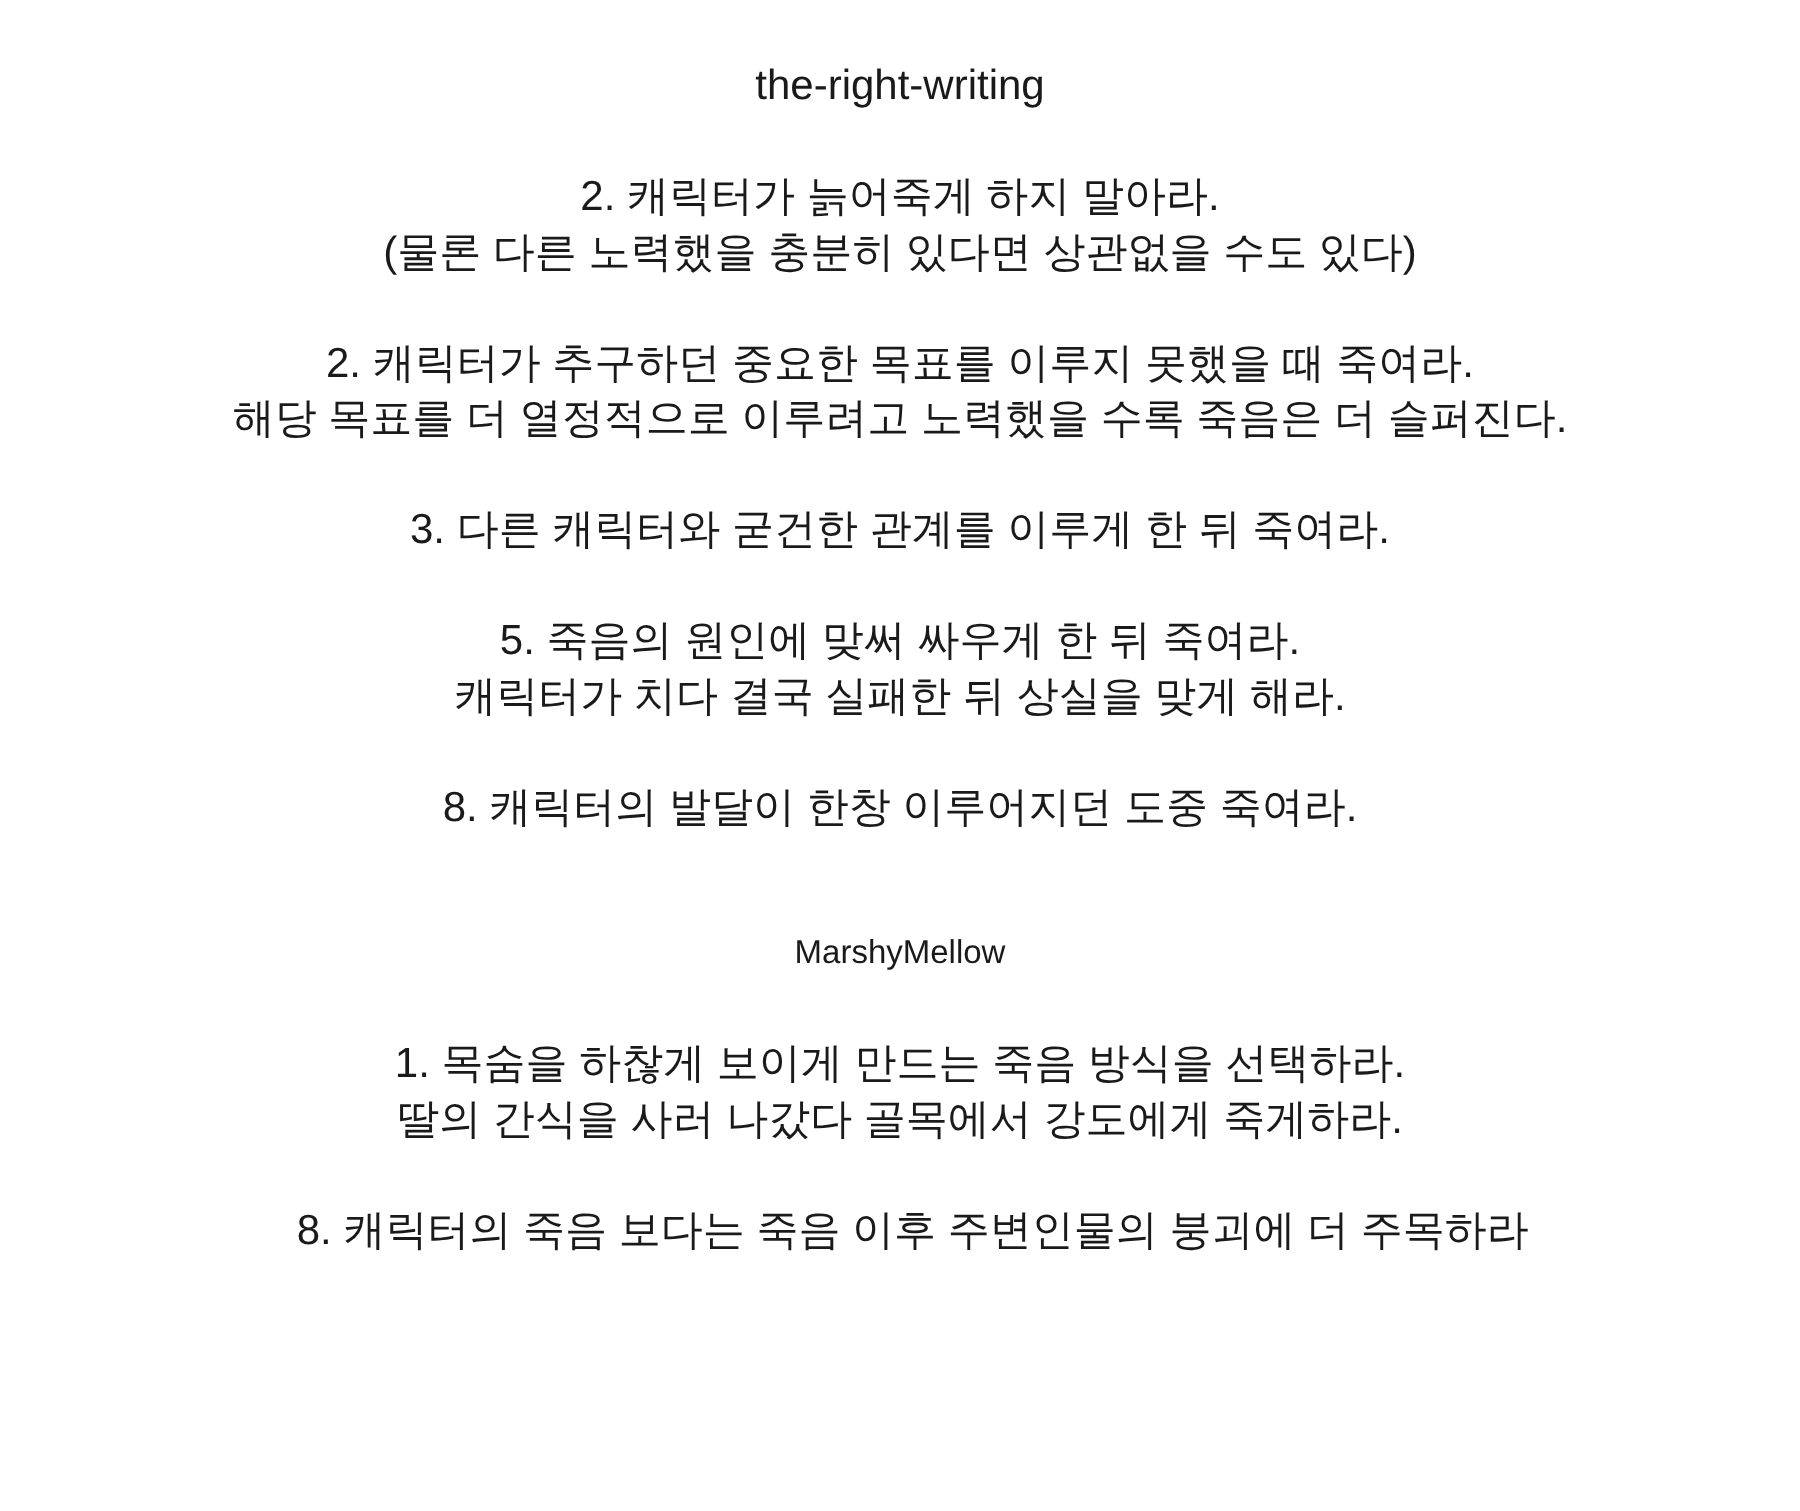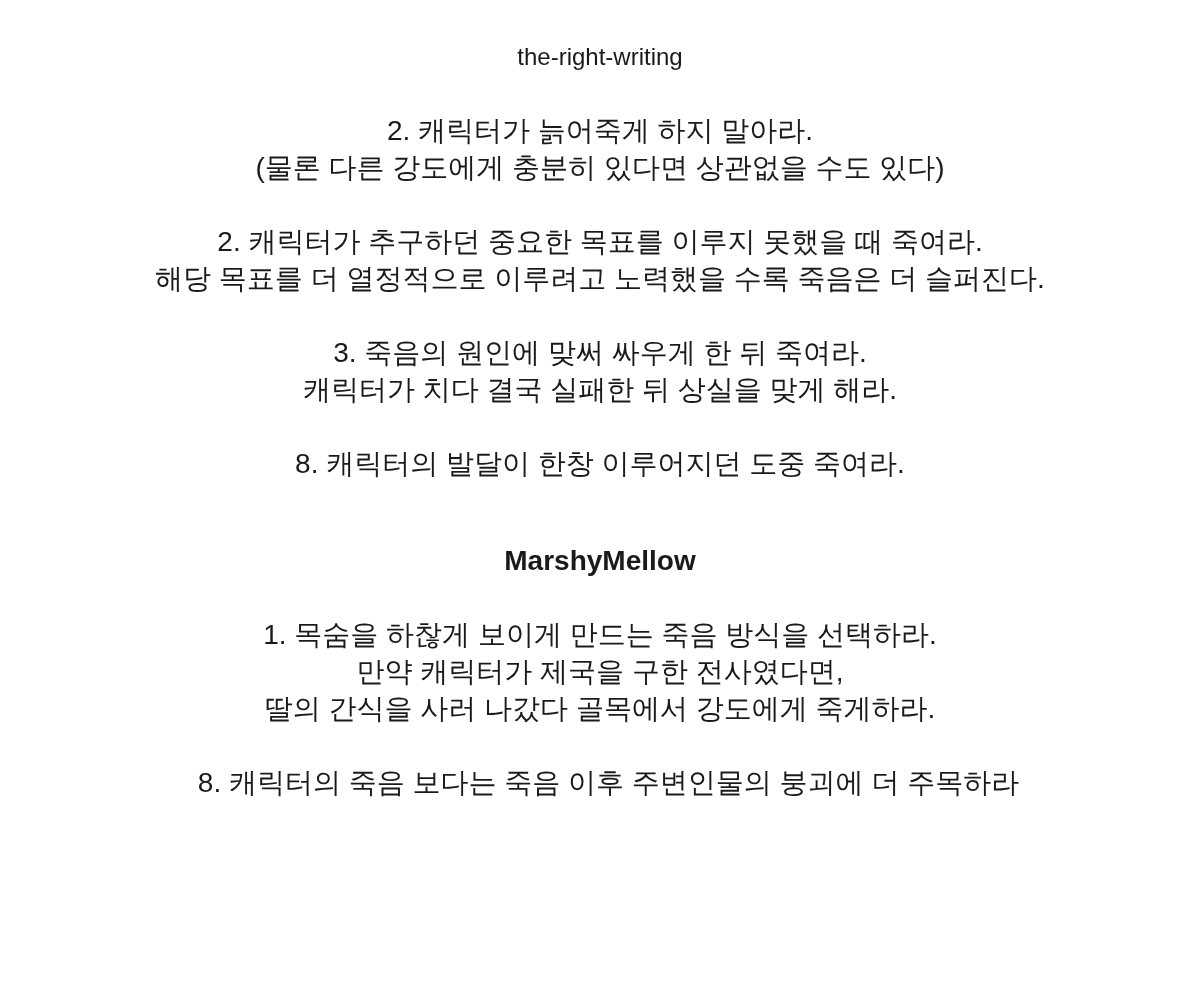--- a/index.html
+++ b/index.html
@@ -16,76 +16,78 @@
     color: #1a1a1a;
     font-family: "Liberation Sans", "DejaVu Sans", sans-serif;
     font-size: 28px;
     line-height: 37px;
     text-align: center;
     box-sizing: border-box;
     padding-top: 38px;
     overflow: hidden;
   }
   .doc-title {
-    font-size: 24px;
+    font-size: 28px;
     font-weight: 400;
     margin: 0 0 37px 0;
     line-height: 37px;
   }
   .para {
     margin: 0 0 37px 0;
   }
   .para:last-child {
     margin-bottom: 0;
     padding-left: 17px;
   }
   .line {
     display: block;
     white-space: nowrap;
   }
   .sub-heading {
-    font-size: 28px;
-    font-weight: 700;
+    font-size: 22px;
+    font-weight: 400;
     margin: 60px 0 37px 0;
     line-height: 37px;
   }
 </style>
 </head>
 <body>
 
 <main class="page">
 
   <h1 class="doc-title">the-right-writing</h1>
 
   <p class="para">
     <span class="line">2. 캐릭터가 늙어죽게 하지 말아라.</span>
-    <span class="line">(물론 다른 강도에게 충분히 있다면 상관없을 수도 있다)</span>
+    <span class="line">(물론 다른 노력했을 충분히 있다면 상관없을 수도 있다)</span>
   </p>
 
   <p class="para">
     <span class="line">2. 캐릭터가 추구하던 중요한 목표를 이루지 못했을 때 죽여라.</span>
     <span class="line">해당 목표를 더 열정적으로 이루려고 노력했을 수록 죽음은 더 슬퍼진다.</span>
   </p>
 
+  <p class="para">
+    <span class="line">3. 다른 캐릭터와 굳건한 관계를 이루게 한 뒤 죽여라.</span>
+  </p>
 
   <p class="para">
-    <span class="line">3. 죽음의 원인에 맞써 싸우게 한 뒤 죽여라.</span>
+    <span class="line">5. 죽음의 원인에 맞써 싸우게 한 뒤 죽여라.</span>
     <span class="line">캐릭터가 치다 결국 실패한 뒤 상실을 맞게 해라.</span>
   </p>
 
   <p class="para">
     <span class="line">8. 캐릭터의 발달이 한창 이루어지던 도중 죽여라.</span>
   </p>
 
 
   <h2 class="sub-heading">MarshyMellow</h2>
 
   <p class="para">
     <span class="line">1. 목숨을 하찮게 보이게 만드는 죽음 방식을 선택하라.</span>
-    <span class="line">만약 캐릭터가 제국을 구한 전사였다면,</span>
     <span class="line">딸의 간식을 사러 나갔다 골목에서 강도에게 죽게하라.</span>
   </p>
 
   <p class="para">
     <span class="line">8. 캐릭터의 죽음 보다는 죽음 이후 주변인물의 붕괴에 더 주목하라</span>
   </p>
 
 </main>
 
 </body></html>

